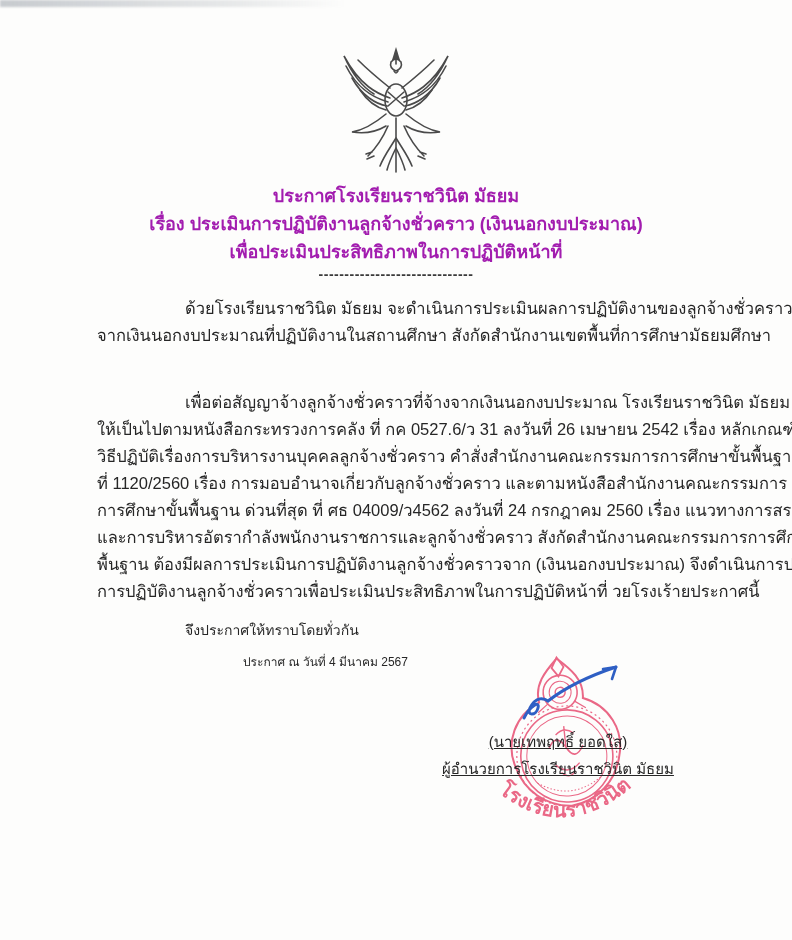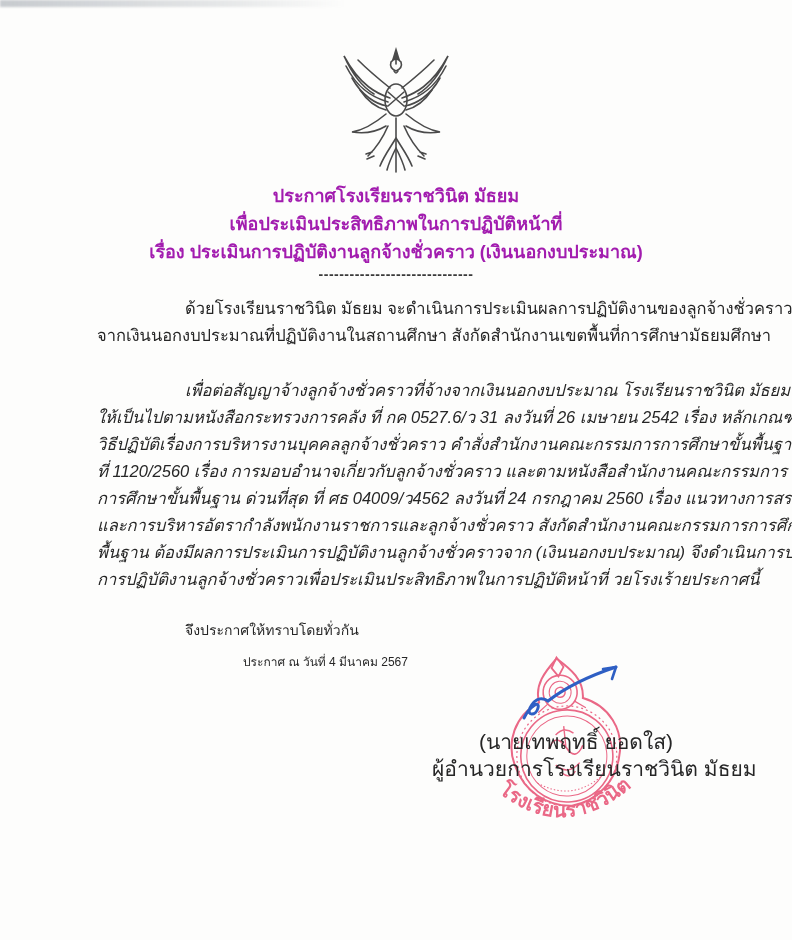--- a/index.html
+++ b/index.html
@@ -24,28 +24,28 @@
     font-weight:bold;font-size:18px;line-height:28px;color:#a21caf;
   }
   .separator{
     position:absolute;top:266px;left:0;width:792px;text-align:center;
     font-size:14px;font-weight:bold;letter-spacing:.5px;color:#3a3a3a;
   }
   .para{position:absolute;left:97px;width:606px;font-size:16.5px;}
   .para .line{height:27px;line-height:27px;white-space:nowrap;}
   .para .line.indent{text-indent:88px;}
   .p1{top:295px;}
-  .p2{top:377px;font-style:italic;}
+  .p2{top:389px;}
   .closing{position:absolute;left:185px;top:617px;font-size:14px;line-height:27px;white-space:nowrap;}
   .date-line{position:absolute;left:243px;top:649px;font-size:12px;line-height:27px;white-space:nowrap;}
   .seal-svg{position:absolute;left:479px;top:652px;z-index:1;opacity:.9;}
   .sig-svg{position:absolute;left:516px;top:658px;z-index:2;}
   .signer-block{
-    position:absolute;left:432px;top:728px;width:288px;z-index:3;
-    text-align:center;font-size:21px;line-height:27px;
+    position:absolute;left:414px;top:728px;width:288px;z-index:3;
+    text-align:center;font-size:15px;line-height:27px;text-decoration:underline;
   }
   .signer-block div{white-space:nowrap;}
 </style>
 </head>
 <body>
 
 <div class="page">
 
   <div class="scan-artifact"></div>
 
@@ -72,22 +72,22 @@
       <path d="M54,82 C48,96 42,104 34,112 M38,108 l-6,2 m8,2 l-7,3"></path>
       <path d="M70,82 C76,96 82,104 90,112 M86,108 l6,2 m-8,2 l7,3"></path>
       <path d="M62,74 L62,128"></path>
       <path d="M62,94 C56,104 50,112 46,122 M62,94 C68,104 74,112 78,122"></path>
       <path d="M62,104 C58,112 55,118 53,126 M62,104 C66,112 69,118 71,126"></path>
     </g>
   </svg>
 
   <div class="title-block">
     <div>ประกาศโรงเรียนราชวินิต มัธยม</div>
+    <div>เรื่อง ประเมินการปฏิบัติงานลูกจ้างชั่วคราว  (เงินนอกงบประมาณ)</div>
     <div>เพื่อประเมินประสิทธิภาพในการปฏิบัติหน้าที่</div>
-    <div>เรื่อง ประเมินการปฏิบัติงานลูกจ้างชั่วคราว  (เงินนอกงบประมาณ)</div>
   </div>
 
   <div class="separator">------------------------------</div>
 
   <div class="para p1">
     <div class="line indent">ด้วยโรงเรียนราชวินิต มัธยม จะดำเนินการประเมินผลการปฏิบัติงานของลูกจ้างชั่วคราวที่จ้าง</div>
     <div class="line">จากเงินนอกงบประมาณที่ปฏิบัติงานในสถานศึกษา สังกัดสำนักงานเขตพื้นที่การศึกษามัธยมศึกษา</div>
   </div>
 
   <div class="para p2">

